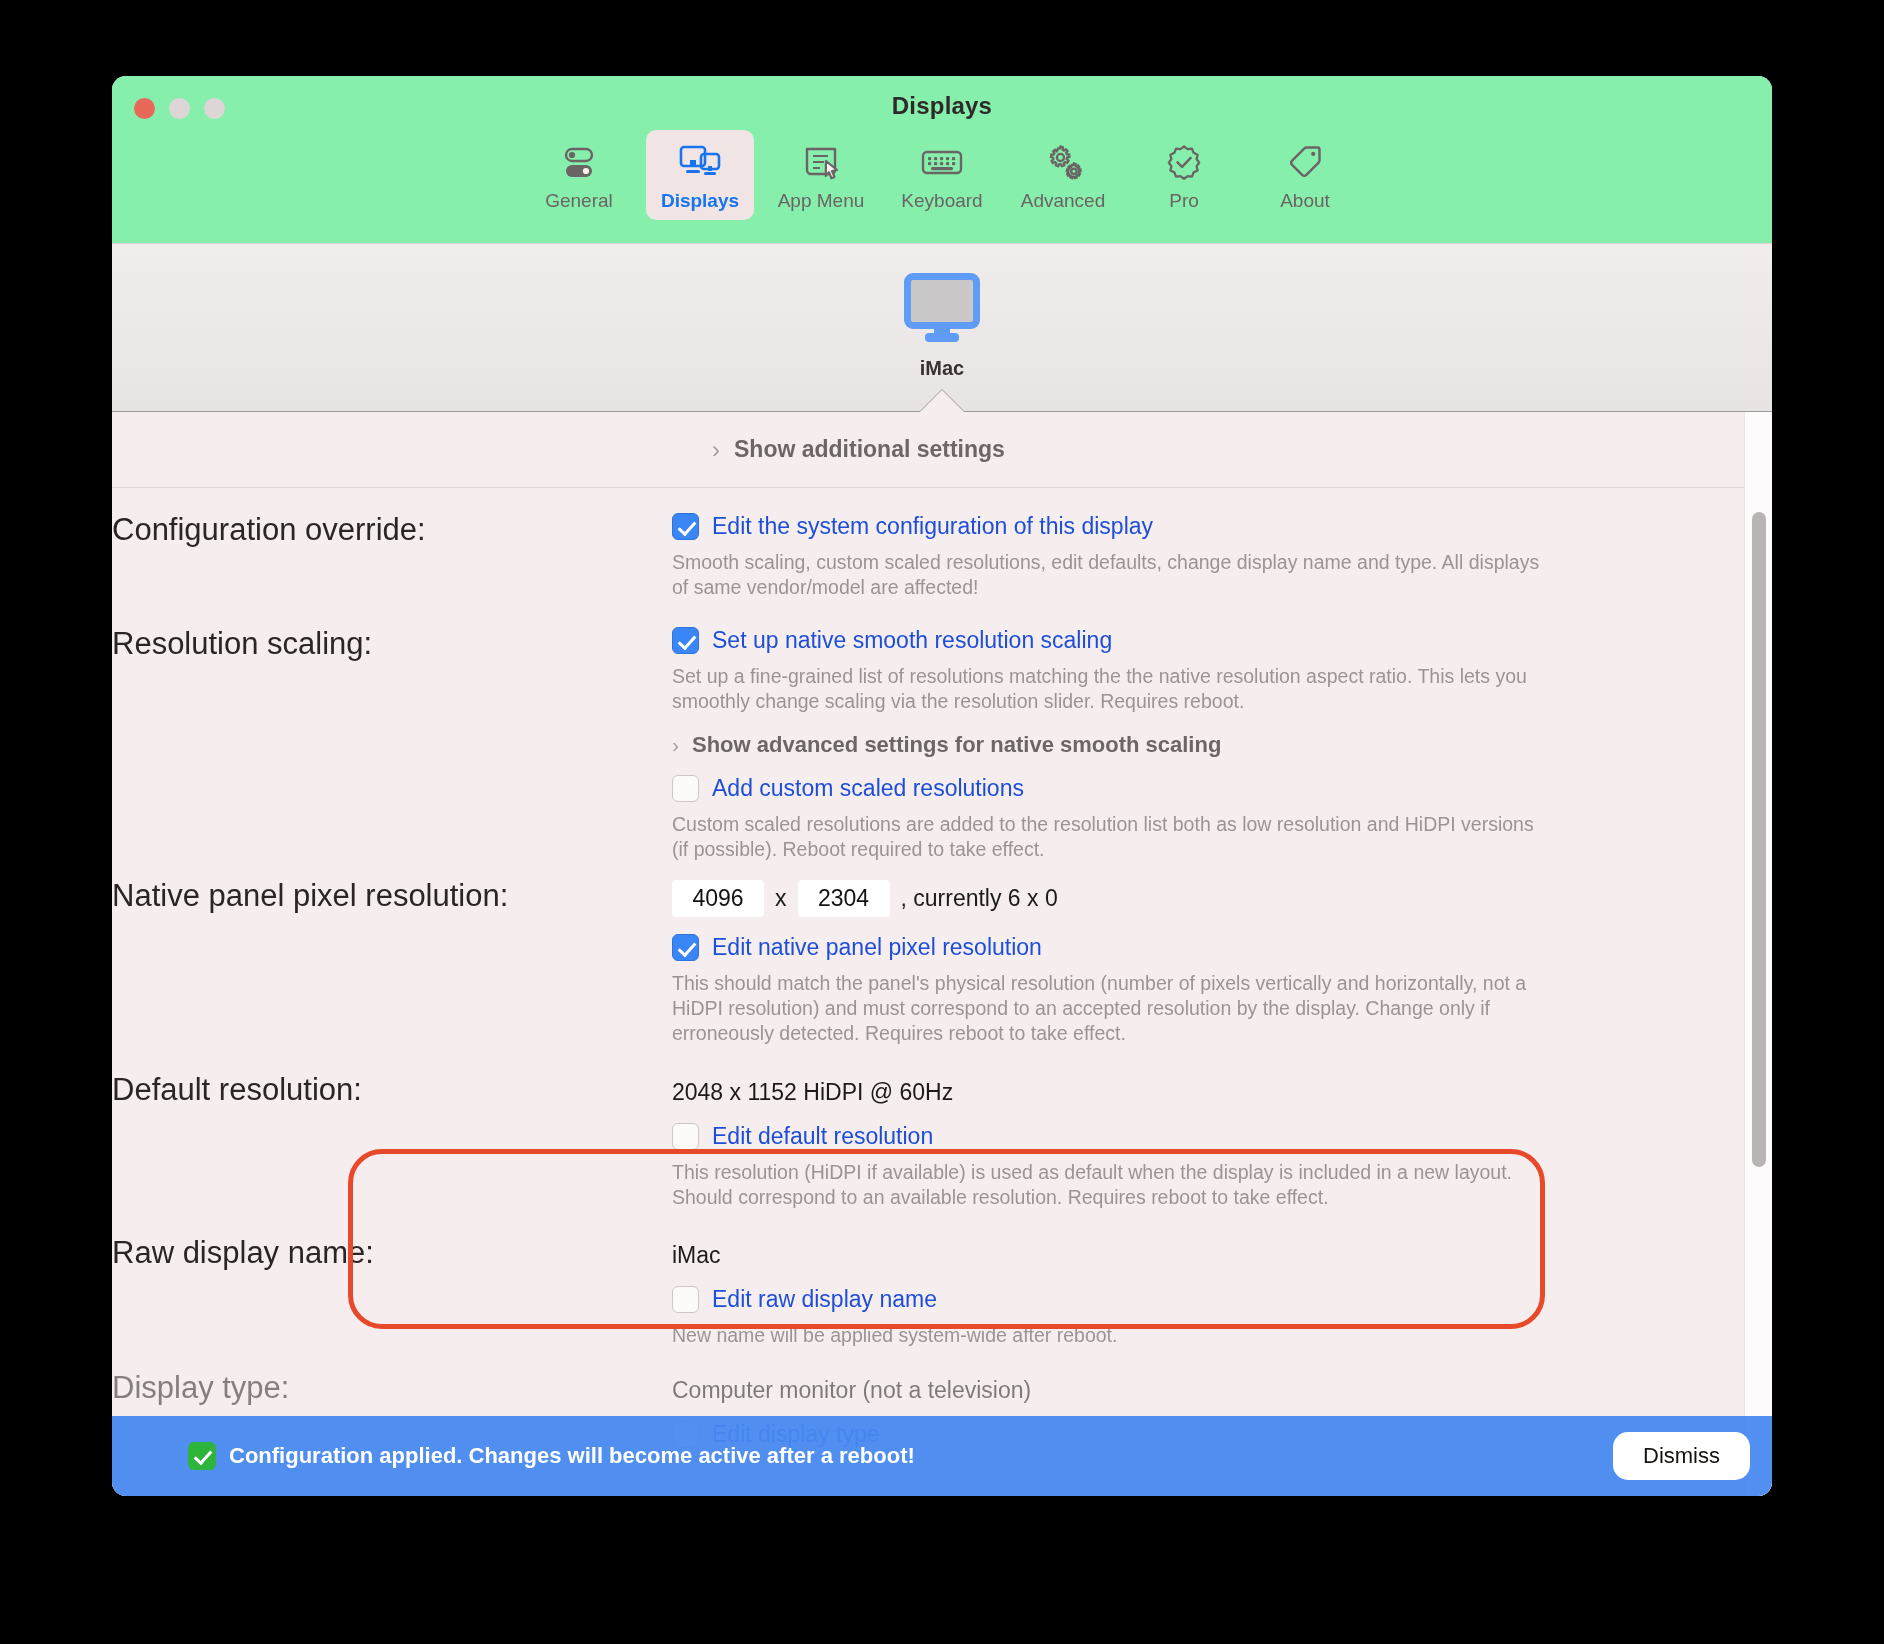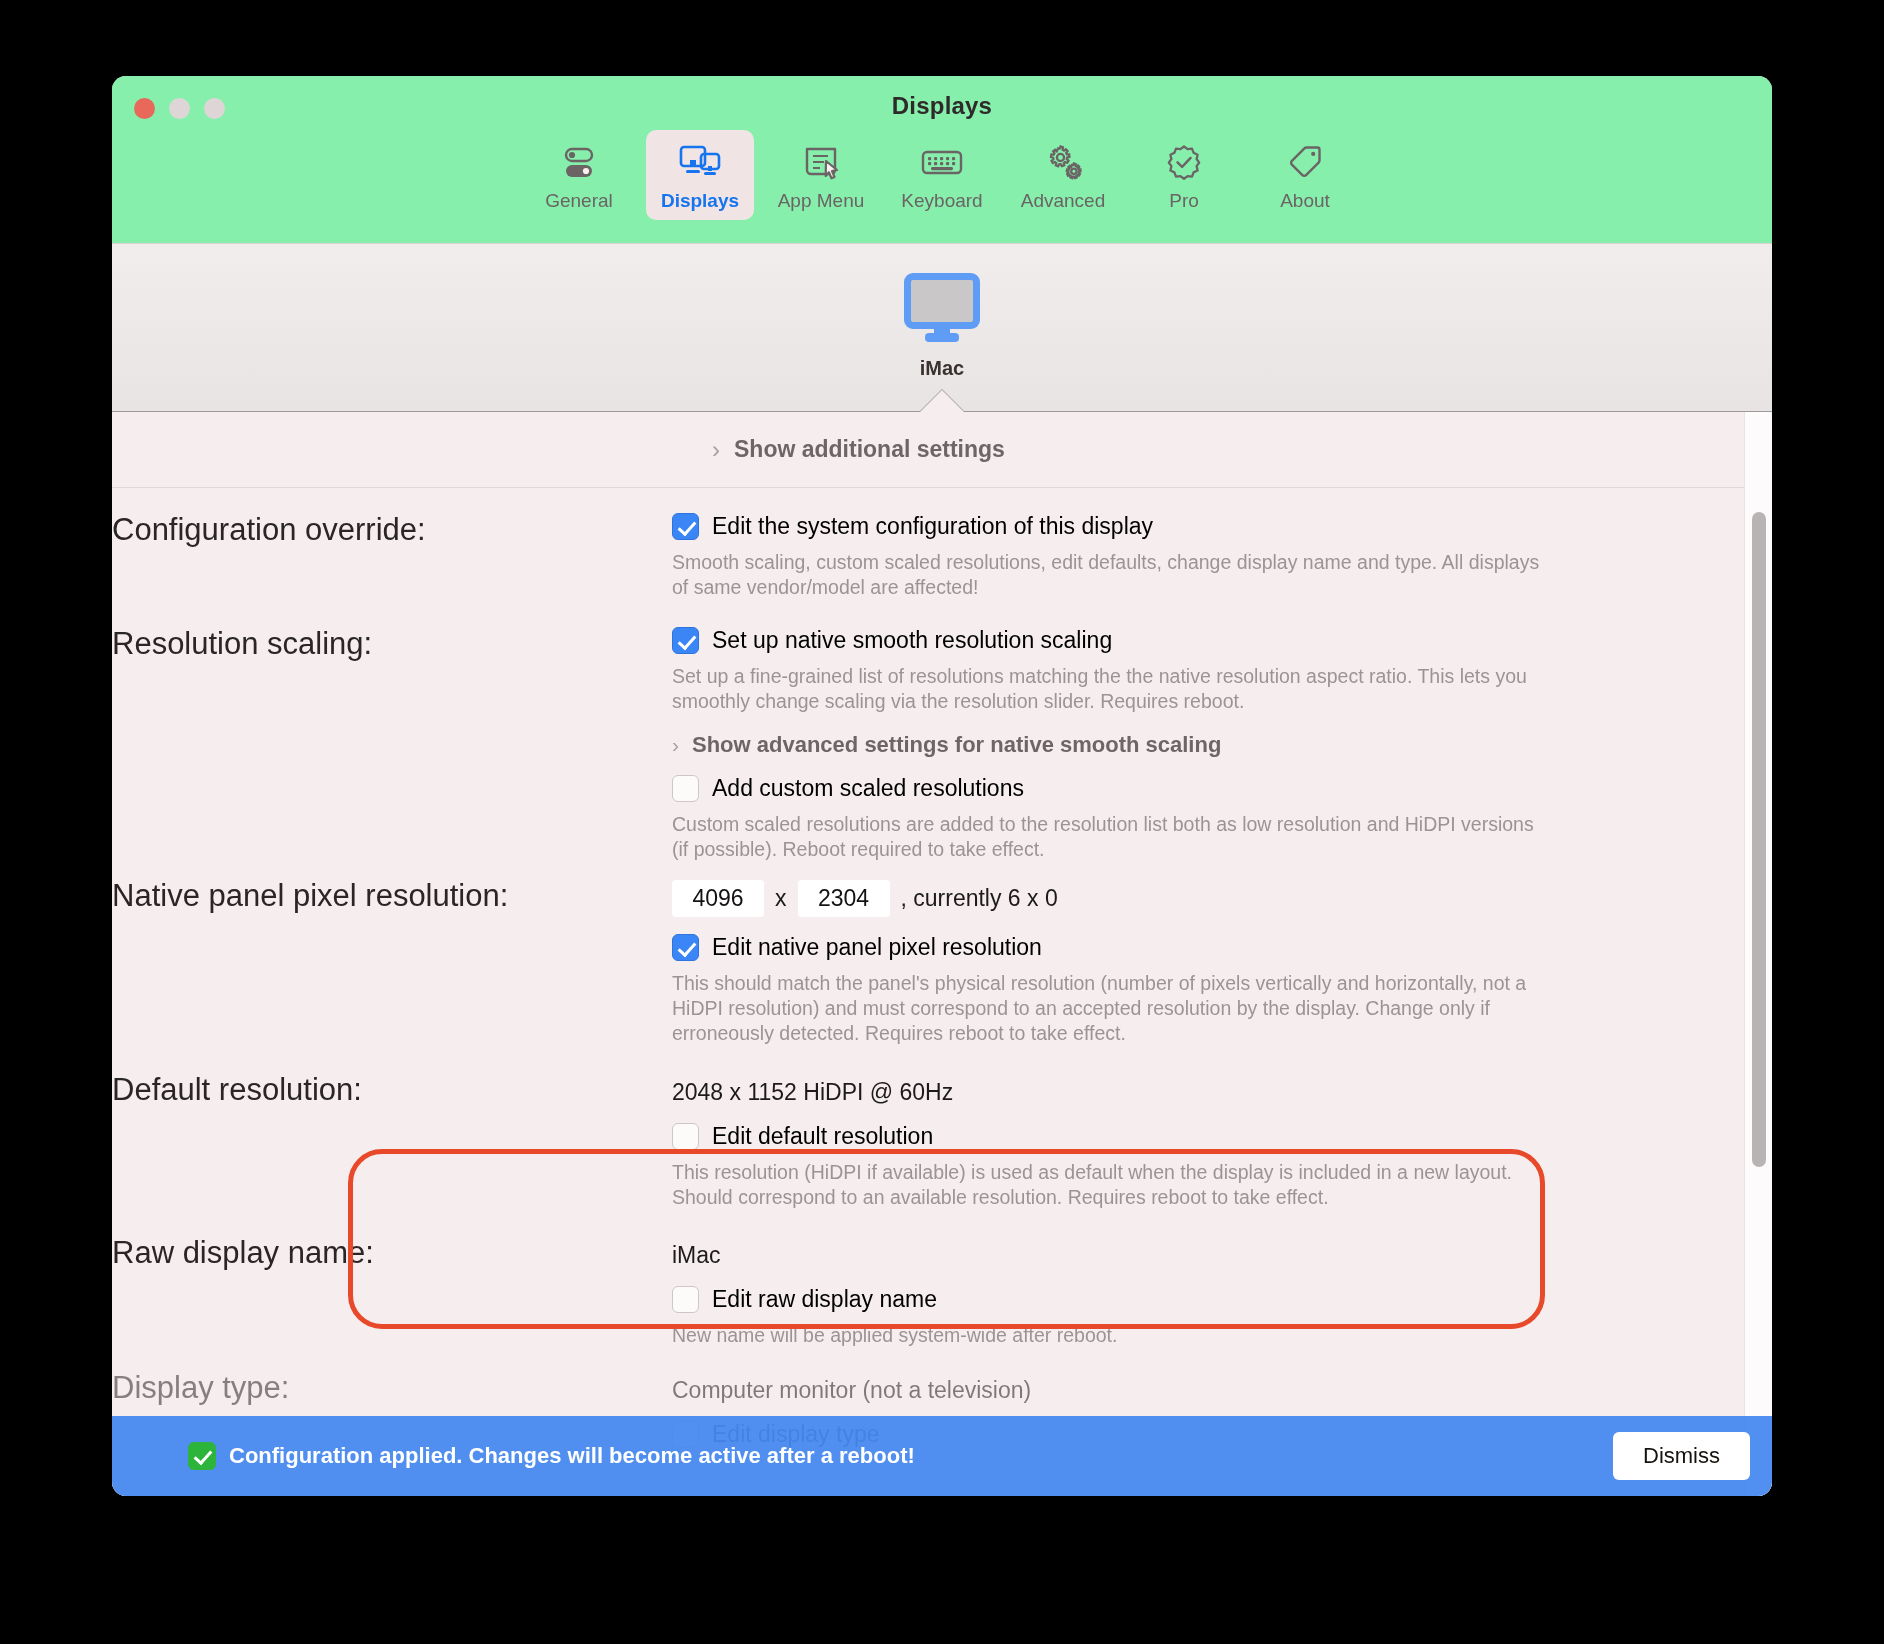--- a/index.html
+++ b/index.html
@@ -151,21 +151,21 @@
   .cb.off { background: #fdfafa; border: 1px solid #cfc6c6; }
   .cb.on::after {
     content: "";
     position: absolute;
     left: 9px; top: 4px;
     width: 7px; height: 14px;
     border: solid #ffffff;
     border-width: 0 3px 3px 0;
     transform: rotate(42deg);
   }
-  .cb-label { font-size: 23px; color: #000000; }
+  .cb-label { font-size: 23px; color: #1d4ed8; }
 
   .hint {
     font-size: 19.5px;
     line-height: 1.28;
     color: #9c9494;
     margin-top: 10px;
     max-width: 880px;
   }
 
   .sub-disclosure {
@@ -250,21 +250,21 @@
     border: solid #ffffff;
     border-width: 0 3px 3px 0;
     transform: rotate(42deg);
   }
   #banner-text {
     font-size: 22px; font-weight: bold; color: #ffffff;
   }
   #dismiss-button {
     background: #ffffff;
     border: none;
-    border-radius: 6px;
+    border-radius: 15px;
     padding: 11px 30px;
     font-size: 22px;
     font-family: "Liberation Sans", sans-serif;
     color: #16120f;
     cursor: default;
   }
 
   
   .obscured { opacity: 0.55; }
 </style>

